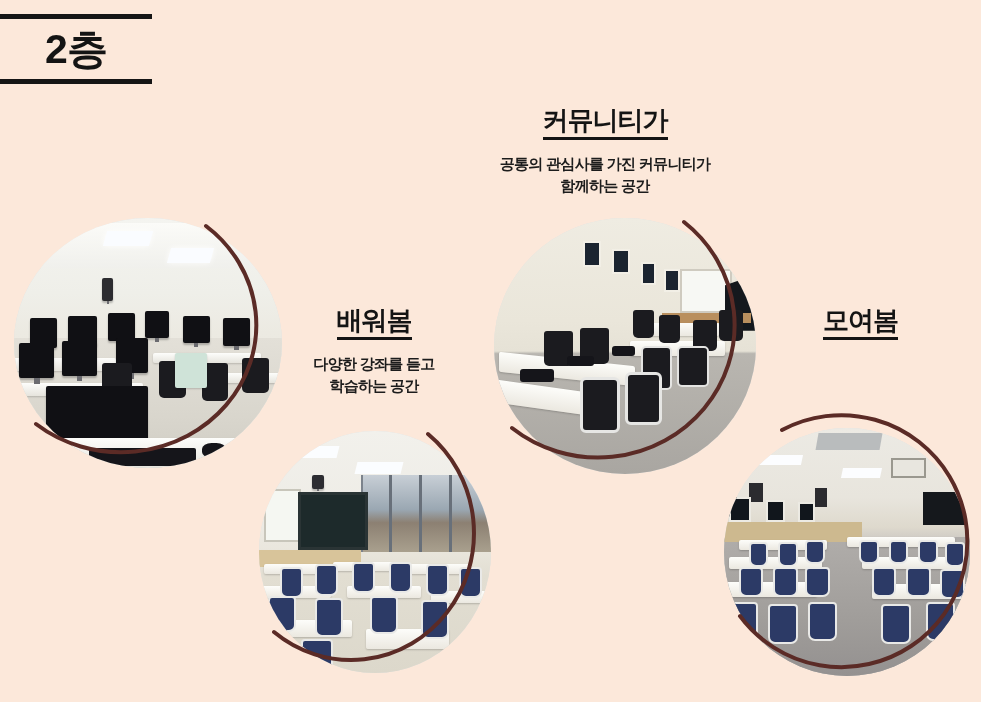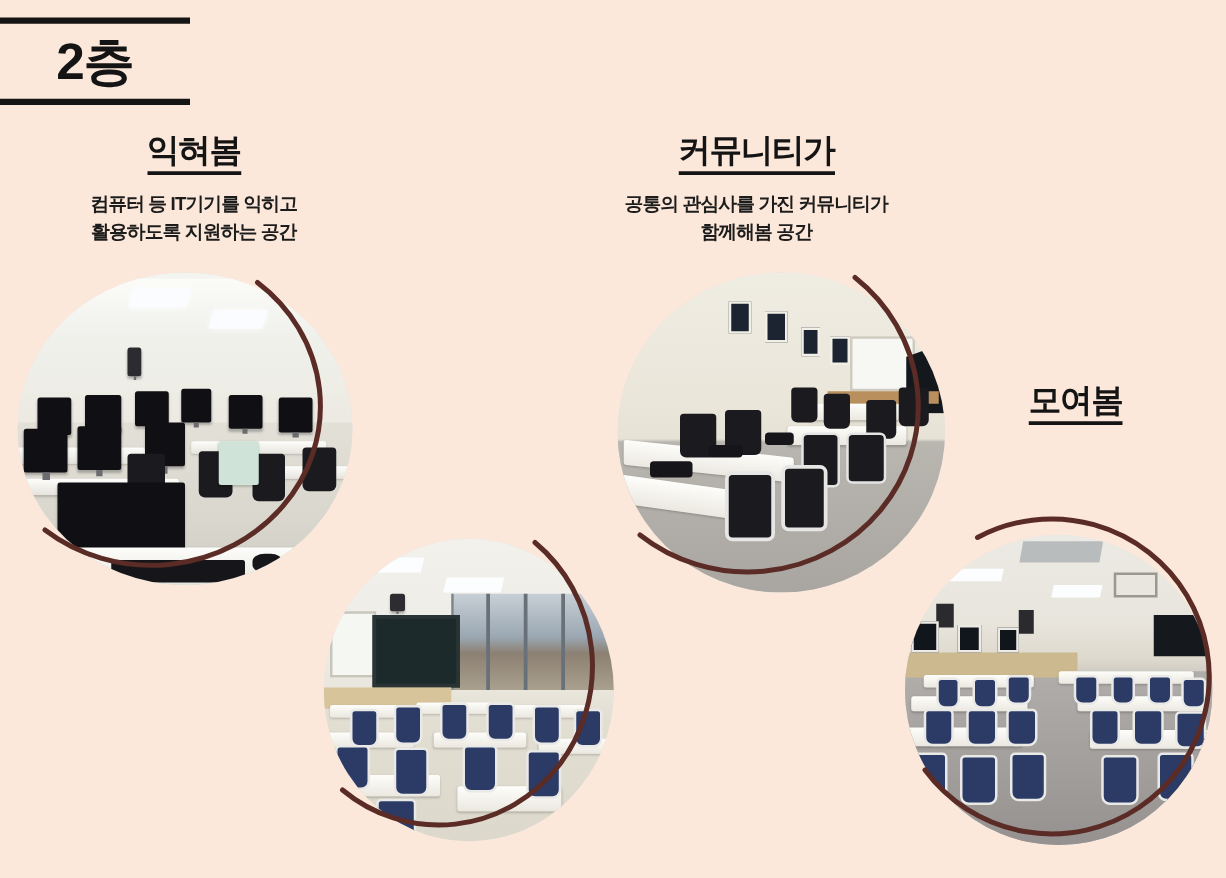--- a/index.html
+++ b/index.html
@@ -282,32 +282,32 @@
 </head>
 <body>
 
 <div id="poster">
 
   <div class="header-rule top"></div>
   <div class="header-rule bottom"></div>
   <div class="floor-badge">2층</div>
 
 
-  <div class="zone-label z1">
-    <div class="zone-title">익혀봄</div>
-    <div class="zone-desc">컴퓨터 등 IT기기를 익히고
-활용하도록 지원하는 공간</div>
-  </div>
 
   <div class="zone-label z2">
     <div class="zone-title">커뮤니티가</div>
     <div class="zone-desc">공통의 관심사를 가진 커뮤니티가
-함께해봄 공간</div>
-  </div>
-
+함께하는 공간</div>
+  </div>
+
+  <div class="zone-label z3">
+    <div class="zone-title">배워봄</div>
+    <div class="zone-desc">다양한 강좌를 듣고
+학습하는 공간</div>
+  </div>
 
   <div class="zone-label z4">
     <div class="zone-title">모여봄</div>
   </div>
 
   <div class="photo-node node1">
     <div class="photo-clip" style="left:6px; top:6px; width:268px; height:250px;">
       <div class="scene scene-lab">
         <div class="ceil"></div>
         <div class="panel" style="left:34%; top:5%;  width:17%; height:6%;"></div>

